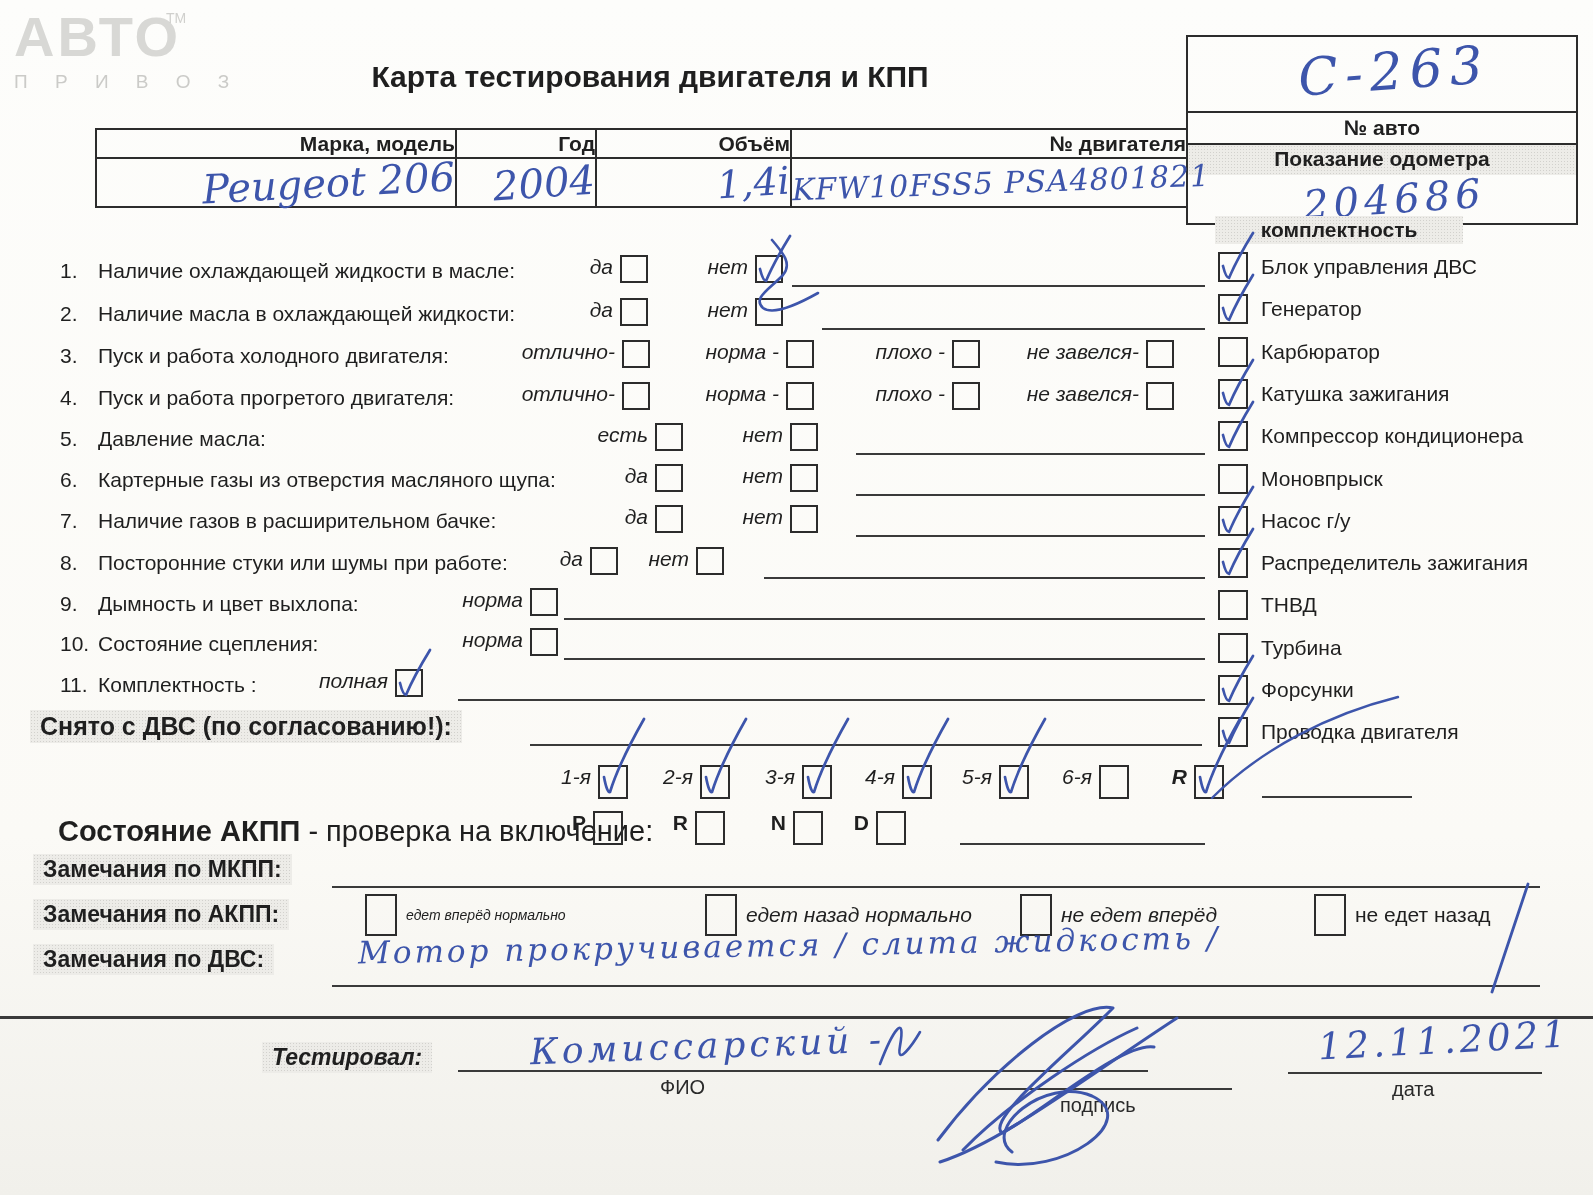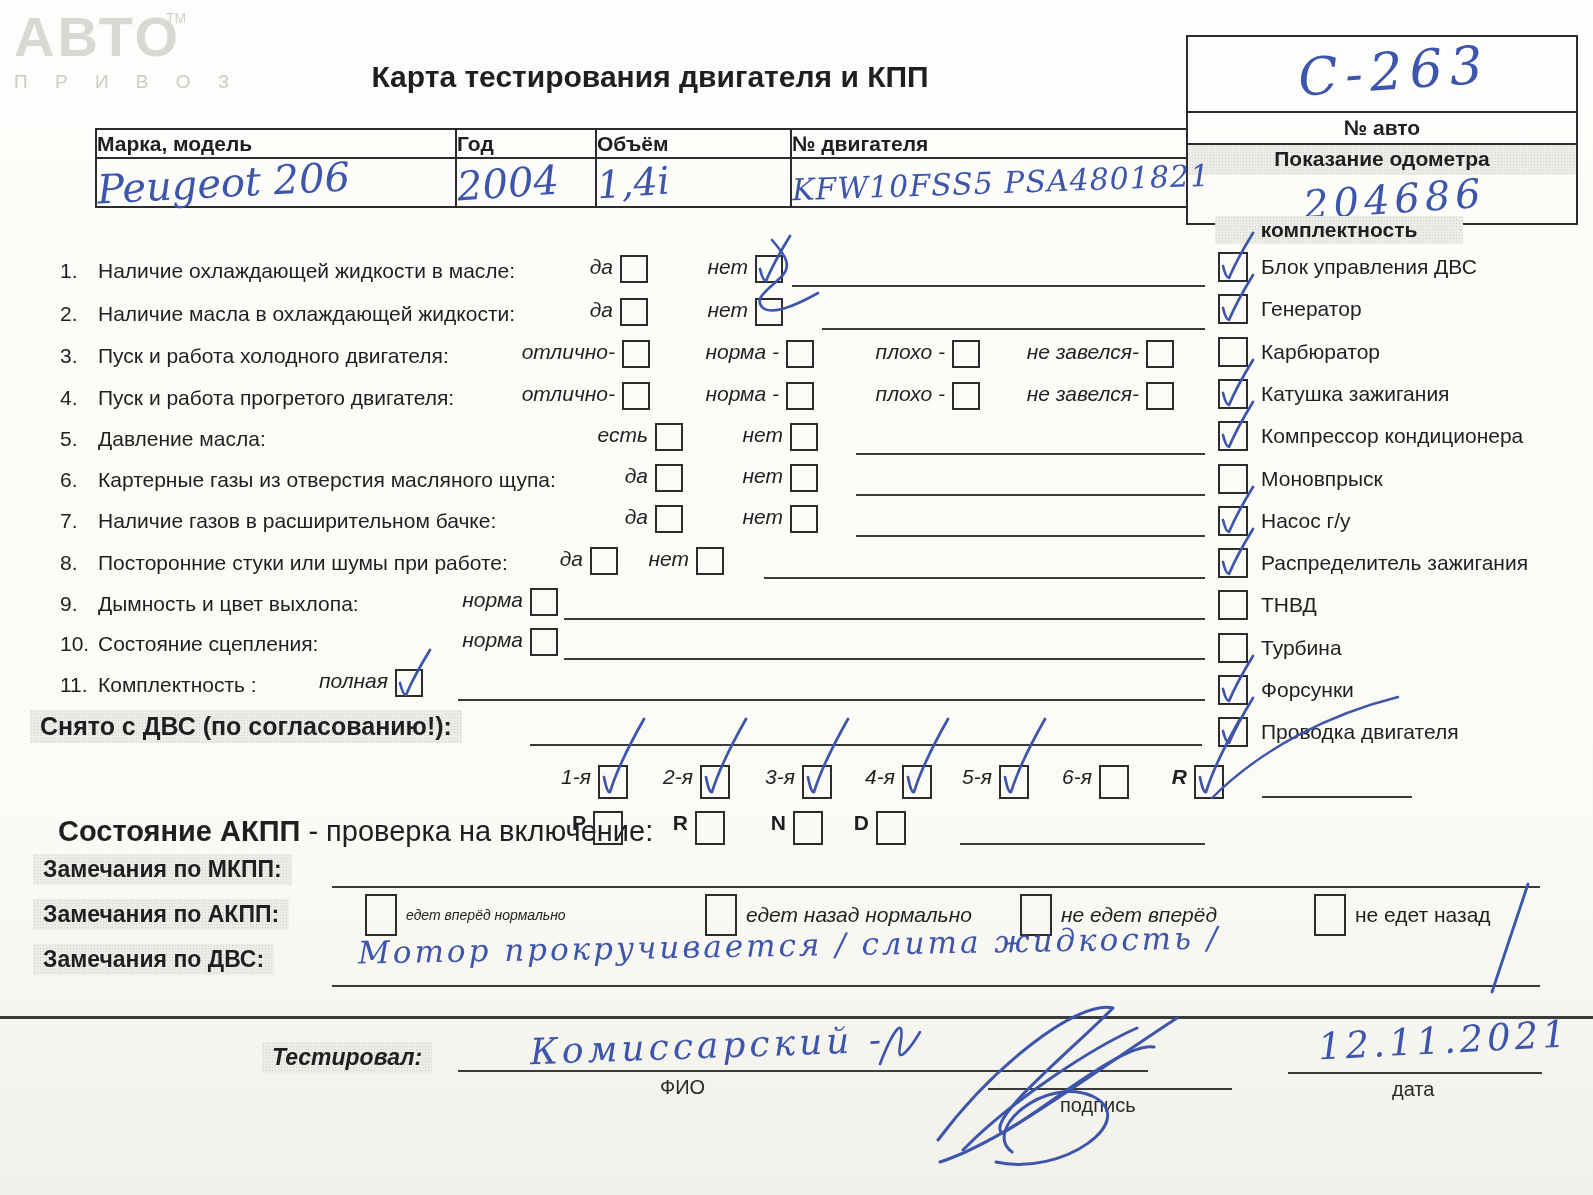--- a/index.html
+++ b/index.html
@@ -32,21 +32,21 @@
   .cbox svg{position:absolute;overflow:visible;pointer-events:none;}
   .opt{position:absolute;display:flex;align-items:flex-start;justify-content:flex-end;gap:7px;}
   .opt .lab{font-style:italic;font-size:21px;white-space:nowrap;}
   .opt .lab.upright{font-style:normal;font-weight:bold;}
   .row-label{position:absolute;display:flex;font-size:21px;white-space:nowrap;}
   .row-label .num{width:38px;flex:0 0 auto;}
   .eq-item{position:absolute;display:flex;align-items:center;gap:13px;font-size:21px;white-space:nowrap;}
   .sec-label{position:absolute;font-weight:bold;white-space:nowrap;}
   .small-cap{position:absolute;font-size:20px;color:#2a2a2a;}
   table.info{border-collapse:collapse;table-layout:fixed;}
-  table.info td,table.info th{border:2px solid #2c2c2c;font-size:21px;text-align:left;vertical-align:middle;}
+  table.info td,table.info th{border:2px solid #2c2c2c;font-size:21px;text-align:right;vertical-align:middle;}
   #overlay{position:absolute;left:0;top:0;width:1593px;height:1195px;pointer-events:none;overflow:visible;}
   #overlay path{fill:none;stroke:var(--pen);stroke-linecap:round;stroke-linejoin:round;}
 </style>
 </head>
 <body>
 
 <div id="page">
 
   <div class="abs" style="left:14px;top:4px;">
     <div style="font-weight:bold;font-size:56px;letter-spacing:3px;color:#d8d8d5;">АВТО</div>

